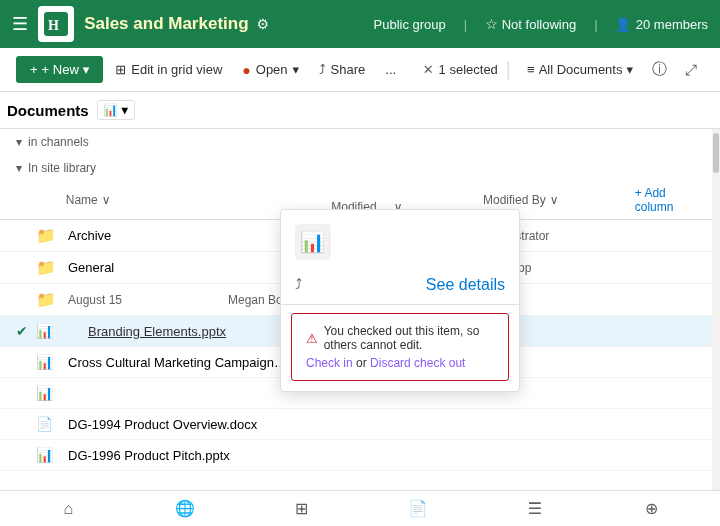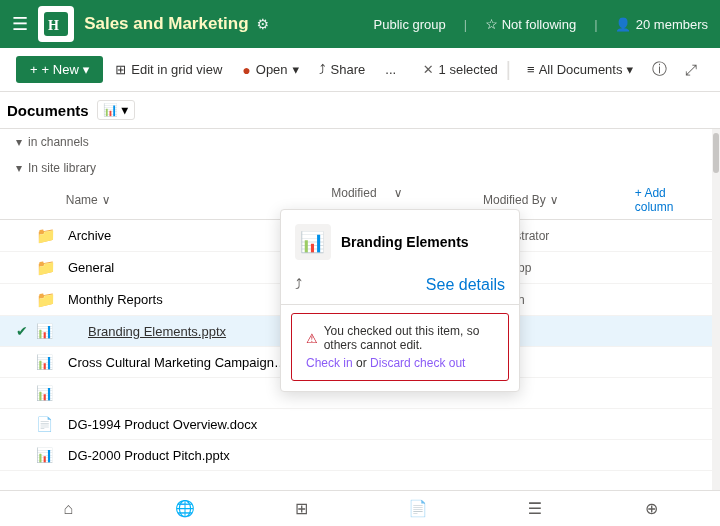--- a/index.html
+++ b/index.html
@@ -155,21 +155,21 @@
 
     
     .col-headers {
       display: flex;
       padding: 5px 16px;
       border-bottom: 1px solid #e1dfdd;
       font-size: 12px;
       color: #605e5c;
     }
     .col-name { width: 280px; display: flex; align-items: center; gap: 4px; }
-    .col-modified { width: 160px; display: flex; align-items: flex-start; gap: 17px; }
+    .col-modified { width: 160px; display: flex; align-items: flex-end; gap: 17px; }
     .col-modified-by { width: 160px; display: flex; align-items: center; gap: 4px; }
     .col-add { color: #0078d4; cursor: pointer; display: flex; align-items: center; gap: 4px; }
 
     
     .file-row {
       display: flex;
       align-items: center;
       padding: 6px 16px;
       border-bottom: 1px solid #f3f2f1;
       cursor: pointer;
@@ -421,21 +421,20 @@
       <div style="width:20px;"></div>
       <div class="file-icon"><span class="folder-icon">📁</span></div>
       <div class="file-name">General</div>
       <div class="modified">August 15</div>
       <div class="modified-by">SharePoint App</div>
     </div>
 
     <div class="file-row">
       <div style="width:20px;"></div>
       <div class="file-icon"><span class="folder-icon">📁</span></div>
-      <div class="file-name">Monthly Reports</div>
       <div class="modified">August 15</div>
       <div class="modified-by">Megan Bowen</div>
     </div>
 
     <div class="file-row selected">
       <div style="width:20px;display:flex;align-items:center;">
         <span class="checked-icon">✔</span>
       </div>
       <div class="file-icon"><span class="pptx-icon">📊</span></div>
       <div class="file-name" style="text-decoration:underline;color:#323130;cursor:pointer;margin-left:20px;">Branding Elements.pptx</div>
@@ -459,35 +458,34 @@
 
     <div class="file-row">
       <div style="width:20px;"></div>
       <div class="file-icon"><span class="docx-icon">📄</span></div>
       <div class="file-name">DG-1994 Product Overview.docx</div>
     </div>
 
     <div class="file-row">
       <div style="width:20px;"></div>
       <div class="file-icon"><span class="pptx-icon">📊</span></div>
-      <div class="file-name">DG-2000 Product Pitch.pptx</div>
+      <div class="file-name">DG-1996 Product Pitch.pptx</div>
     </div>
 
   </div>
 
   <div class="scroll-track">
     <div class="scroll-thumb"></div>
   </div>
 
   <div class="popup-card">
     <div class="popup-card-header">
       <div class="popup-card-icon">
         <span style="color:#c43e1c;">📊</span>
       </div>
-      <span class="popup-card-title">Branding Elements</span>
     </div>
     <div class="popup-card-actions">
       <span style="margin-right:auto;color:#605e5c;font-size:14px;">⤴</span>
       <a href="#">See details</a>
     </div>
     <div class="popup-card-divider"></div>
     <div style="height:8px;"></div>
     <div class="popup-card-warning">
       <div class="warning-row">
         <span class="warning-icon">⚠</span>

